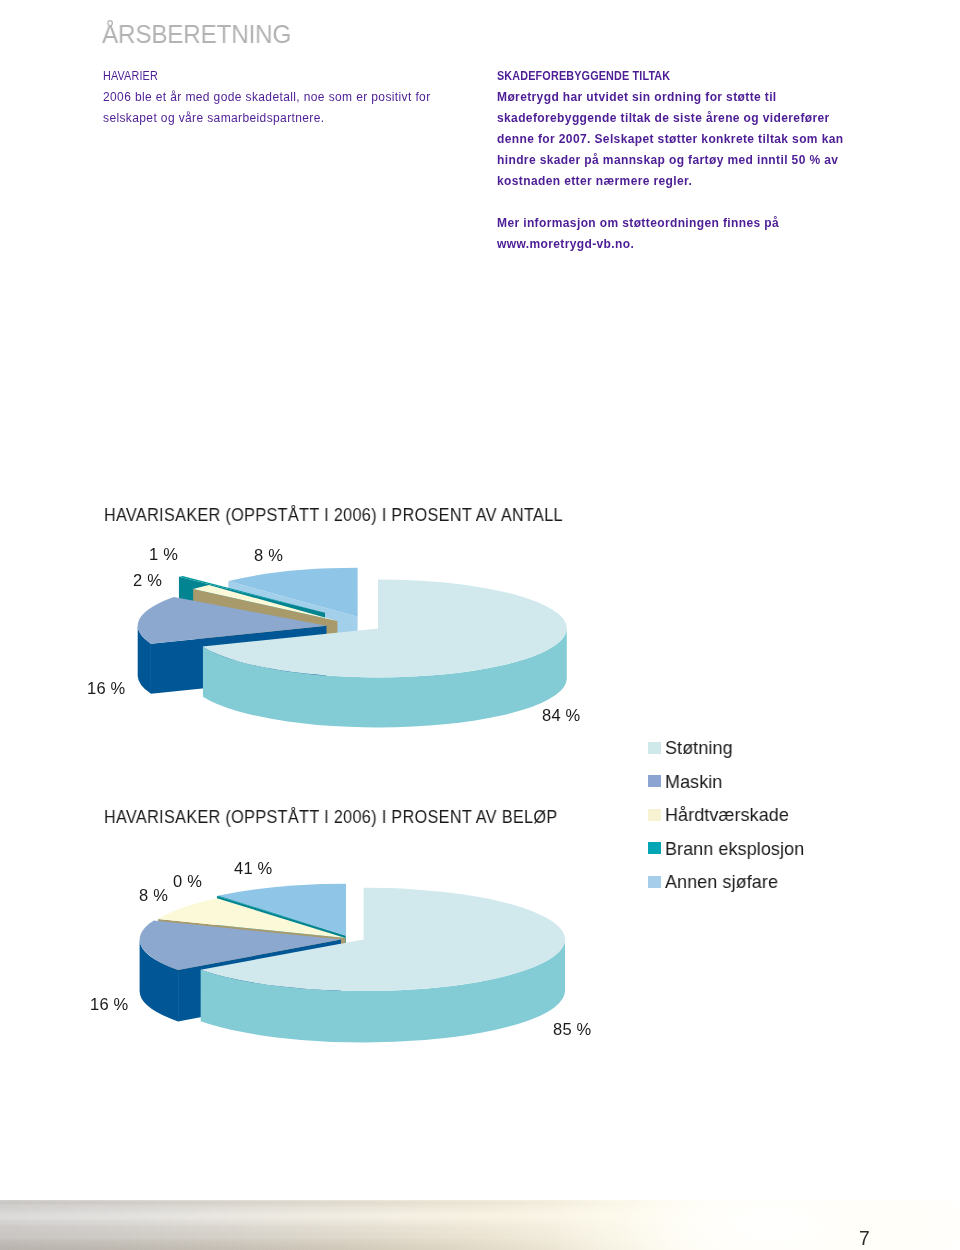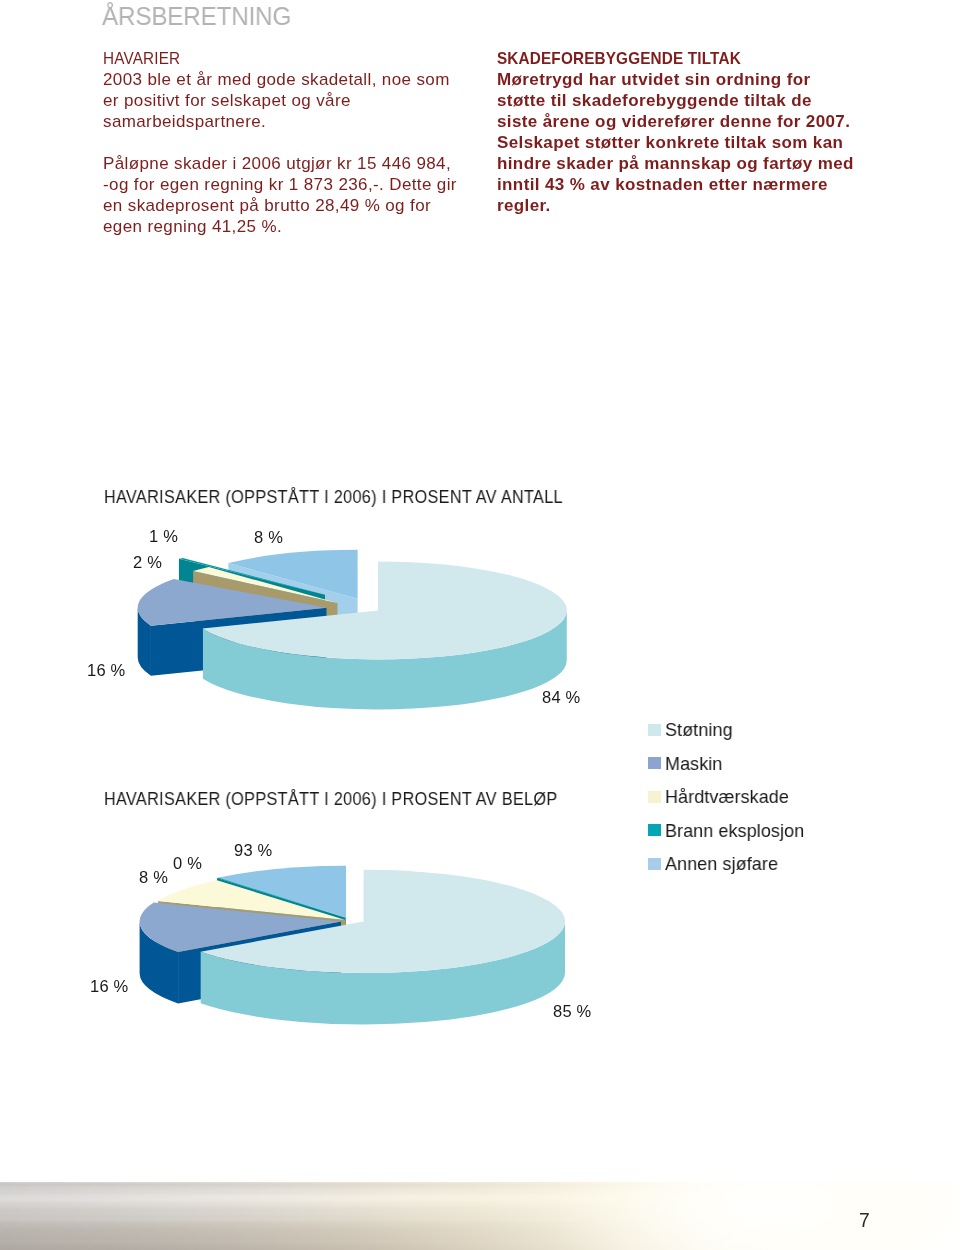--- a/index.html
+++ b/index.html
@@ -1,23 +1,23 @@
 <!DOCTYPE html>
 <html><head>
 <meta charset="utf-8">
 <title>Arsberetning</title>
 <style>
   html,body{margin:0;padding:0;}
   body{width:960px;height:1250px;background:#fff;font-family:"Liberation Sans",sans-serif;position:relative;overflow:hidden;
         -webkit-font-smoothing:antialiased;}
   .col,.hdr,.chartTitle,.pct,.ltxt,.pgno{will-change:transform;}
-  .page{position:absolute;inset:0;}
+  .page{position:absolute;inset:0;margin-top:18px;}
   .hdr{position:absolute;left:102px;top:1px;font-size:26.5px;letter-spacing:-0.2px;color:#b3b3b3;font-weight:400;
        white-space:nowrap;transform:scaleX(0.915);transform-origin:left top;}
-  .col{position:absolute;font-size:17px;line-height:21px;color:#7f1d1d;letter-spacing:0.38px;}
+  .col{position:absolute;font-size:12px;line-height:21px;color:#4c1d95;letter-spacing:0.38px;}
   .colL{left:103px;top:48.4px;width:359px;}
   .colR{left:496.5px;top:48.4px;width:359px;font-weight:bold;}
   .col div{margin:0;}
   .hd{letter-spacing:0.18px;transform:scaleX(0.9);transform-origin:left top;}
   .gap{height:21px;}
   .chartTitle{position:absolute;left:104px;font-size:17.6px;color:#1a1a1a;letter-spacing:0.35px;white-space:nowrap;
        transform:scaleX(0.923);transform-origin:left top;}
   .pct{position:absolute;font-size:16.5px;color:#1a1a1a;letter-spacing:0.2px;white-space:nowrap;}
   .legend{position:absolute;left:648.4px;top:723.6px;}
   .lrow{position:relative;height:33.5px;}
@@ -75,29 +75,29 @@
   }
 </style>
 </head>
 <body>
 
 <div class="page">
   <div class="hdr">ÅRSBERETNING</div>
 
   <div class="col colL">
     <div class="hd">HAVARIER</div>
-    <div>2003 ble et år med gode skadetall, noe som er positivt for selskapet og våre samarbeidspartnere.</div>
+    <div>2006 ble et år med gode skadetall, noe som er positivt for selskapet og våre samarbeidspartnere.</div>
     <div class="gap"></div>
-    <div>Påløpne skader i 2006 utgjør kr 15 446 984, -og for egen regning kr 1 873 236,-. Dette gir en skadeprosent på brutto 28,49 % og for egen regning 41,25 %.</div>
   </div>
 
   <div class="col colR">
     <div class="hd">SKADEFOREBYGGENDE TILTAK</div>
-    <div>Møretrygd har utvidet sin ordning for støtte til skadeforebyggende tiltak de siste årene og viderefører denne for 2007. Selskapet støtter konkrete tiltak som kan hindre skader på mannskap og fartøy med inntil 43 % av kostnaden etter nærmere regler.</div>
+    <div>Møretrygd har utvidet sin ordning for støtte til skadeforebyggende tiltak de siste årene og viderefører denne for 2007. Selskapet støtter konkrete tiltak som kan hindre skader på mannskap og fartøy med inntil 50 % av kostnaden etter nærmere regler.</div>
     <div class="gap"></div>
+    <div>Mer informasjon om støtteordningen finnes på www.moretrygd-vb.no.</div>
   </div>
 
   <div class="chartTitle" style="top:487px">HAVARISAKER (OPPSTÅTT I 2006) I PROSENT AV ANTALL</div>
   <div class="chartTitle" style="top:789px">HAVARISAKER (OPPSTÅTT I 2006) I PROSENT AV BELØP</div>
 
   <svg id="chart1" class="chart" style="position:absolute;left:100px;top:510px;" width="520" height="230">
       <g>
         <path d="M 257.6 88.79999999999995 L 128.35750640066365 53.08053725635078 L 128.35750640066365 103.08053725635078 L 257.6 138.79999999999995 Z" fill="#a2cfea"></path>
         <path d="M 257.6 88.79999999999995 L 257.6 39.799999999999955 L 257.6 89.79999999999995 L 257.6 138.79999999999995 Z" fill="#a2cfea"></path>
         <path d="M 257.6 88.79999999999995 L 128.35750640066365 53.08053725635078 A 188.8 49 0 0 1 257.6 39.799999999999955 Z" fill="#8fc5e6"></path>
@@ -148,21 +148,21 @@
   <div class="pctwrap">
     <div class="pct" style="left:148.6px;top:527px">1 %</div>
     <div class="pct" style="left:133.2px;top:552.6px">2 %</div>
     <div class="pct" style="left:254px;top:527.8px">8 %</div>
     <div class="pct" style="left:86.6px;top:660.6px">16 %</div>
     <div class="pct" style="left:542.1px;top:688.2px">84 %</div>
   </div>
   <div class="pctwrap">
     <div class="pct" style="left:139.1px;top:868.4px">8 %</div>
     <div class="pct" style="left:173.3px;top:853.5px">0 %</div>
-    <div class="pct" style="left:234.4px;top:841.2px">93 %</div>
+    <div class="pct" style="left:234.4px;top:841.2px">41 %</div>
     <div class="pct" style="left:90.3px;top:976.9px">16 %</div>
     <div class="pct" style="left:552.5px;top:1002px">85 %</div>
   </div>
 
   <div class="legend">
       <div class="lrow">
         <span class="sw" style="background: rgb(207, 232, 234);"></span>
         <span class="ltxt">Støtning</span>
       </div>
       <div class="lrow">

